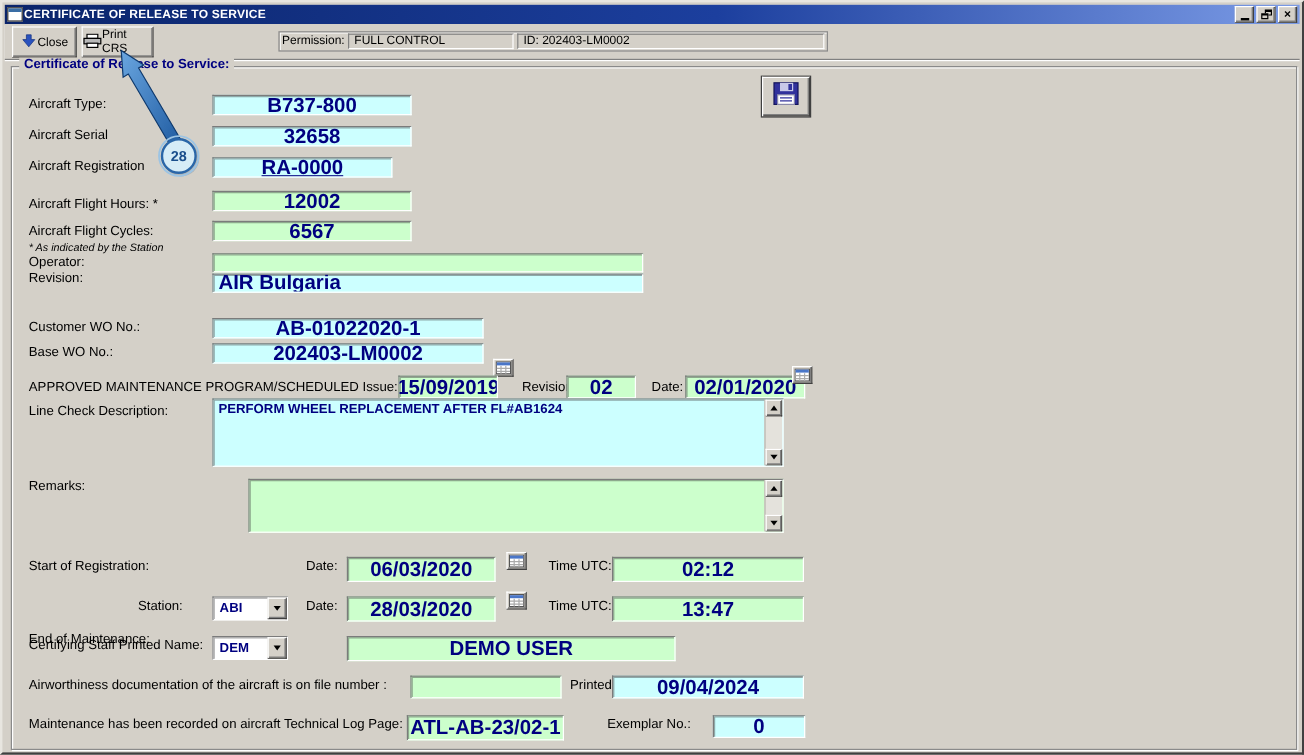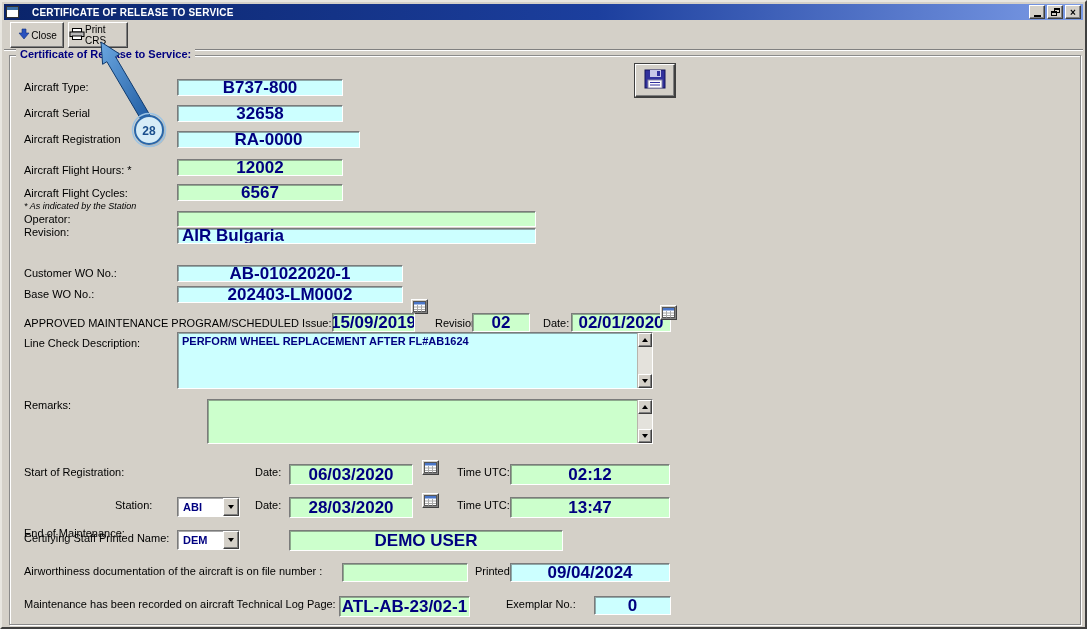--- a/index.html
+++ b/index.html
@@ -8,21 +8,21 @@
 
   .win { position:relative; width:1087px; height:629px; background:#d4d0c8;
          border:2px solid; border-color:#e8e6e0 #404040 #404040 #e8e6e0; overflow:hidden; }
 
   
   .titlebar { position:absolute; left:2px; top:2px; right:2px; height:16px;
               background:linear-gradient(to right,#0a246a 0%,#1c3f9e 55%,#7b9be6 100%);
               display:flex; align-items:center; padding:0 2px; }
   .app-ico { width:13px; height:12px; background:#fff; border:1px solid #333; position:relative; flex:0 0 auto; }
   .app-ico::before { content:""; position:absolute; left:0; top:0; right:0; height:3px; background:#3a6ea5; }
-  .title-text { color:#fff; font-size:10px; font-weight:bold; margin-left:13px; letter-spacing:.2px;
+  .title-text { color:#fff; font-size:10px; font-weight:bold; margin-left:1px; letter-spacing:.2px;
                 flex:1; white-space:nowrap; overflow:hidden; }
   .win-btns { display:flex; gap:2px; }
   .win-btn { width:16px; height:14px; background:#d4d0c8; border:1px solid; border-color:#fff #404040 #404040 #fff;
              box-shadow:inset -1px -1px 0 #808080; display:flex; align-items:center; justify-content:center;
              font-size:10px; font-weight:bold; color:#000; }
   .ico-min { width:7px; height:2px; background:#000; margin-top:7px; }
   .ico-restore { position:relative; width:9px; height:8px; }
   .ico-restore i { position:absolute; display:block; width:6px; height:5px; border:1px solid #000; border-top-width:2px; background:#d4d0c8; }
   .ico-restore i:first-child { right:0; top:0; }
   .ico-restore i:last-child { left:0; bottom:0; }
@@ -122,20 +122,25 @@
     <div class="tb-btn" style="left:64px; width:60px;">
       <span>
         <svg width="16" height="12" viewBox="0 0 16 12">
           <rect x="3.5" y="0.5" width="9" height="3.5" fill="#ffffff" stroke="#000"></rect>
           <rect x="1" y="4" width="14" height="4.5" fill="#b8b8b8" stroke="#000"></rect>
           <rect x="3.5" y="8" width="9" height="3.5" fill="#ffffff" stroke="#000"></rect>
         </svg>
       </span>
       <span>Print CRS</span>
     </div>
+    <div class="perm">
+      <span>Permission:</span>
+      <span class="perm-field" style="width:138px;">FULL CONTROL</span>
+      <span class="perm-field" style="flex:1;">ID: 202403-LM0002</span>
+    </div>
   </div>
 
   <div class="gbox"></div>
   <span class="gbox-title">Certificate of Release to Service:</span>
 
   <div class="save-btn">
     <span>
       <svg width="22" height="20" viewBox="0 0 22 20">
         <rect x="1" y="1" width="20" height="18" fill="#31319c" stroke="#14145a"></rect>
         <rect x="6" y="1" width="11" height="7" fill="#c8c8e8"></rect>
@@ -147,21 +152,21 @@
     </span>
   </div>
 
   <span class="lbl" style="left:22px; top:79px;">Aircraft Type:</span>
   <div class="fld cyan" style="left:175px; top:77px; width:166px; height:17px;">B737-800</div>
 
   <span class="lbl" style="left:22px; top:105px;">Aircraft Serial</span>
   <div class="fld cyan" style="left:175px; top:103px; width:166px; height:17px;">32658</div>
 
   <span class="lbl" style="left:22px; top:131px;">Aircraft Registration</span>
-  <div class="fld cyan" style="left:175px; top:129px; width:183px; height:17px;">RA-0000</div>
+  <div class="fld cyan" style="left:175px; top:129px; width:150px; height:17px;text-decoration:underline;">RA-0000</div>
 
   <span class="lbl" style="left:22px; top:162px;">Aircraft Flight Hours: *</span>
   <div class="fld green" style="left:175px; top:157px; width:166px; height:17px;">12002</div>
 
   <span class="lbl" style="left:22px; top:185px;">Aircraft Flight Cycles:</span>
   <div class="fld green" style="left:175px; top:182px; width:166px; height:17px;">6567</div>
 
   <span class="lbl small" style="left:22px; top:199px;">* As indicated by the Station</span>
 
   <span class="lbl" style="left:22px; top:211px;">Operator:</span>

